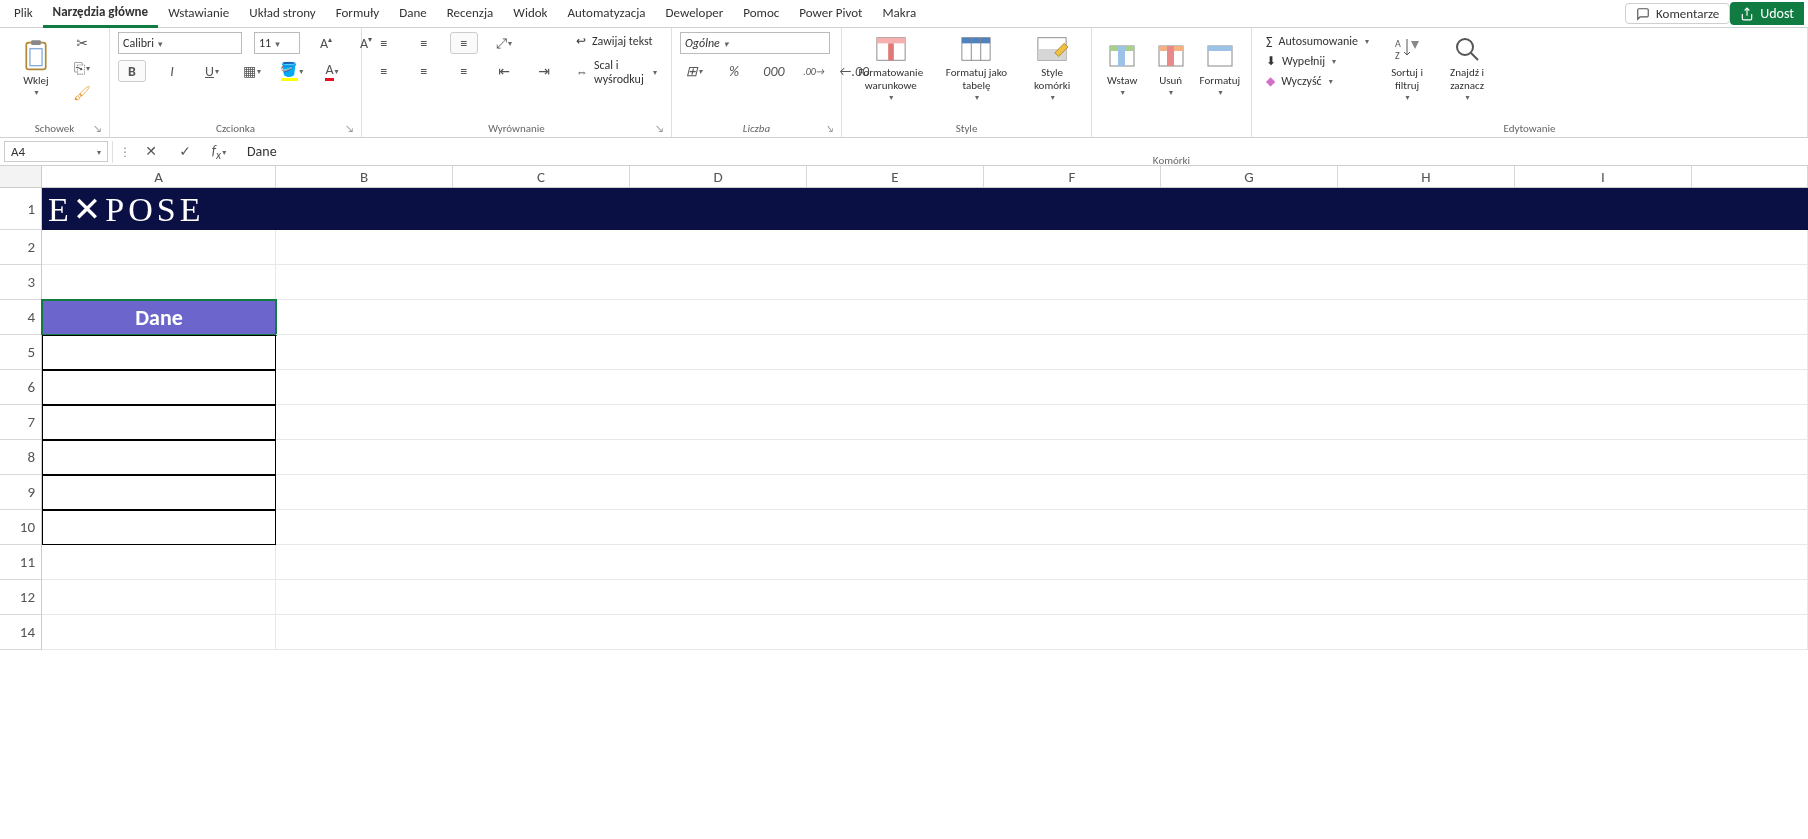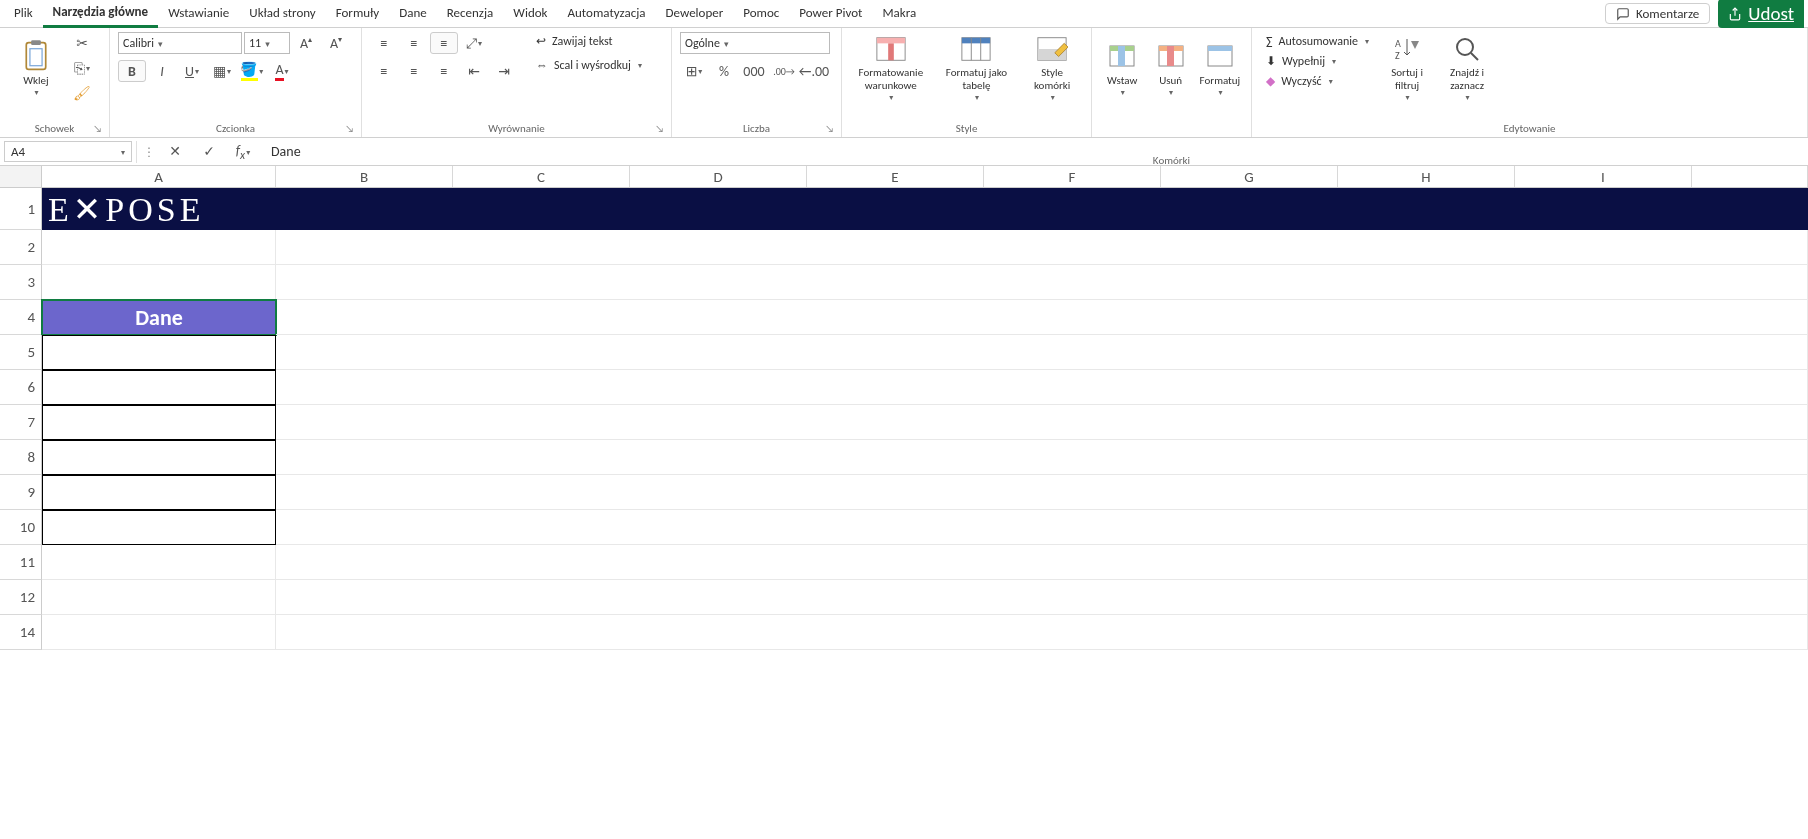--- a/index.html
+++ b/index.html
@@ -4,44 +4,44 @@
 <style>
   * { box-sizing: border-box; margin: 0; padding: 0; font-family: "Segoe UI", Calibri, sans-serif; }
   body { background: #fff; font-size: 12px; color: #333; overflow: hidden; width: 1808px; }
 
   
   .tabbar { display: flex; align-items: center; height: 28px; border-bottom: 1px solid #d0d0d0; padding: 0 4px; background: #fff; }
   .tabbar .tab { padding: 4px 10px 6px 10px; font-size: 13px; cursor: pointer; color: #333; }
   .tabbar .tab.active { font-weight: 600; border-bottom: 3px solid #107c41; }
   .tabbar .spacer { flex: 1; }
   .tabbar .comments-btn { display: flex; align-items: center; gap: 6px; border: 1px solid #cfcfcf; padding: 2px 10px; border-radius: 4px; font-size: 13px; cursor: pointer; }
-  .tabbar .share-btn { display: flex; align-items: center; gap: 6px; background: #107c41; color: #fff; padding: 3px 10px; margin-left: 8px; border-radius: 4px 0 0 4px; font-size: 19px; cursor: pointer; text-decoration: underline; }
+  .tabbar .share-btn { display: flex; align-items: center; gap: 6px; background: #107c41; color: #fff; padding: 3px 10px; border-radius: 4px 0 0 4px; font-size: 14px; cursor: pointer; }
 
   
   .ribbon { display: flex; height: 110px; border-bottom: 1px solid #d0d0d0; background: #fff; }
   .group { display: flex; flex-direction: column; border-right: 1px solid #e0e0e0; padding: 4px 8px 2px 8px; position: relative; }
   .group-body { flex: 1; display: flex; align-items: flex-start; gap: 4px; }
   .group-label { text-align: center; font-size: 11px; color: #666; padding-top: 2px; }
   .group-launcher { position: absolute; right: 4px; bottom: 2px; width: 14px; height: 14px; color: #888; font-size: 10px; display:flex; align-items:center; justify-content:center; cursor:pointer; }
 
   .big-btn { display: flex; flex-direction: column; align-items: center; justify-content: center; width: 56px; height: 72px; padding: 2px; cursor: pointer; font-size: 11px; text-align: center; }
   .big-btn .ic { width: 32px; height: 32px; margin-bottom: 2px; display:flex; align-items:center; justify-content:center; }
   .icon-btn { width: 28px; height: 22px; display:flex; align-items:center; justify-content:center; border:1px solid transparent; cursor:pointer; border-radius:3px; font-size:14px; color:#555; position:relative; }
   .icon-btn.boxed { border-color:#ccc; background:#fafafa; }
-  .row { display:flex; gap:2px; align-items:center;text-align:right; }
+  .row { display:flex; gap:12px; align-items:center;text-align:right; }
   .combo { display:flex; align-items:center; border:1px solid #bbb; background:#fff; height:22px; font-size:12px; padding:0 4px; }
   .combo .arrow { margin-left:4px; color:#666; font-size:9px; }
   .stack { display:flex; flex-direction:column; gap:3px; }
 
   .dropdown-caret { font-size:8px; color:#666; margin-left:1px; }
   .wide-btn { display:flex; align-items:center; gap:6px; padding:2px 6px; cursor:pointer; font-size:12px; }
 
   
   .formula-bar { display:flex; align-items:center; height:28px; border-bottom:1px solid #d0d0d0; }
-  .namebox { width:128px; border:1px solid #ccc; margin:2px 4px; padding:2px 6px; font-size:13px; display:flex; align-items:center; justify-content:space-between; }
+  .namebox { width:104px; border:1px solid #ccc; margin:2px 4px; padding:2px 6px; font-size:13px; display:flex; align-items:center; justify-content:space-between; }
   .fbar-icons { display:flex; align-items:center; gap:6px; padding:0 6px; border-left:1px solid #e0e0e0; color:#888; }
   .fbar-input { flex:1; padding:2px 8px; font-size:14px; }
 
   
   .grid-wrap { position:relative; }
   .col-headers { display:flex; height:22px; border-bottom:1px solid #ccc; background:#fff; }
   .corner { width:42px; border-right:1px solid #ccc; background:#f3f3f3; }
   .colh { border-right:1px solid #d8d8d8; background:#fff; display:flex; align-items:center; justify-content:center; font-size:15px; color:#555; }
   .colA { width:234px; }
   .colStd { width:177px; }
@@ -225,21 +225,21 @@
           <span>⇔</span>
           <span>Scal i wyśrodkuj</span>
           <span class="dropdown-caret">▾</span>
         </div>
       </div>
     </div>
     <div class="group-label">Wyrównanie</div>
     <div class="group-launcher">↘</div>
   </div>
 
-  <div class="group" style="width:170px;">
+  <div class="group" style="width:170px;font-style:italic;">
     <div class="group-body">
       <div class="stack" style="gap:6px;">
         <div class="combo" style="width:150px;">
           <span>Ogólne</span>
             <span class="arrow">▾</span>
         </div>
         <div class="row">
           <div class="icon-btn">
               <span>⊞</span>
               <span class="dropdown-caret">▾</span>

